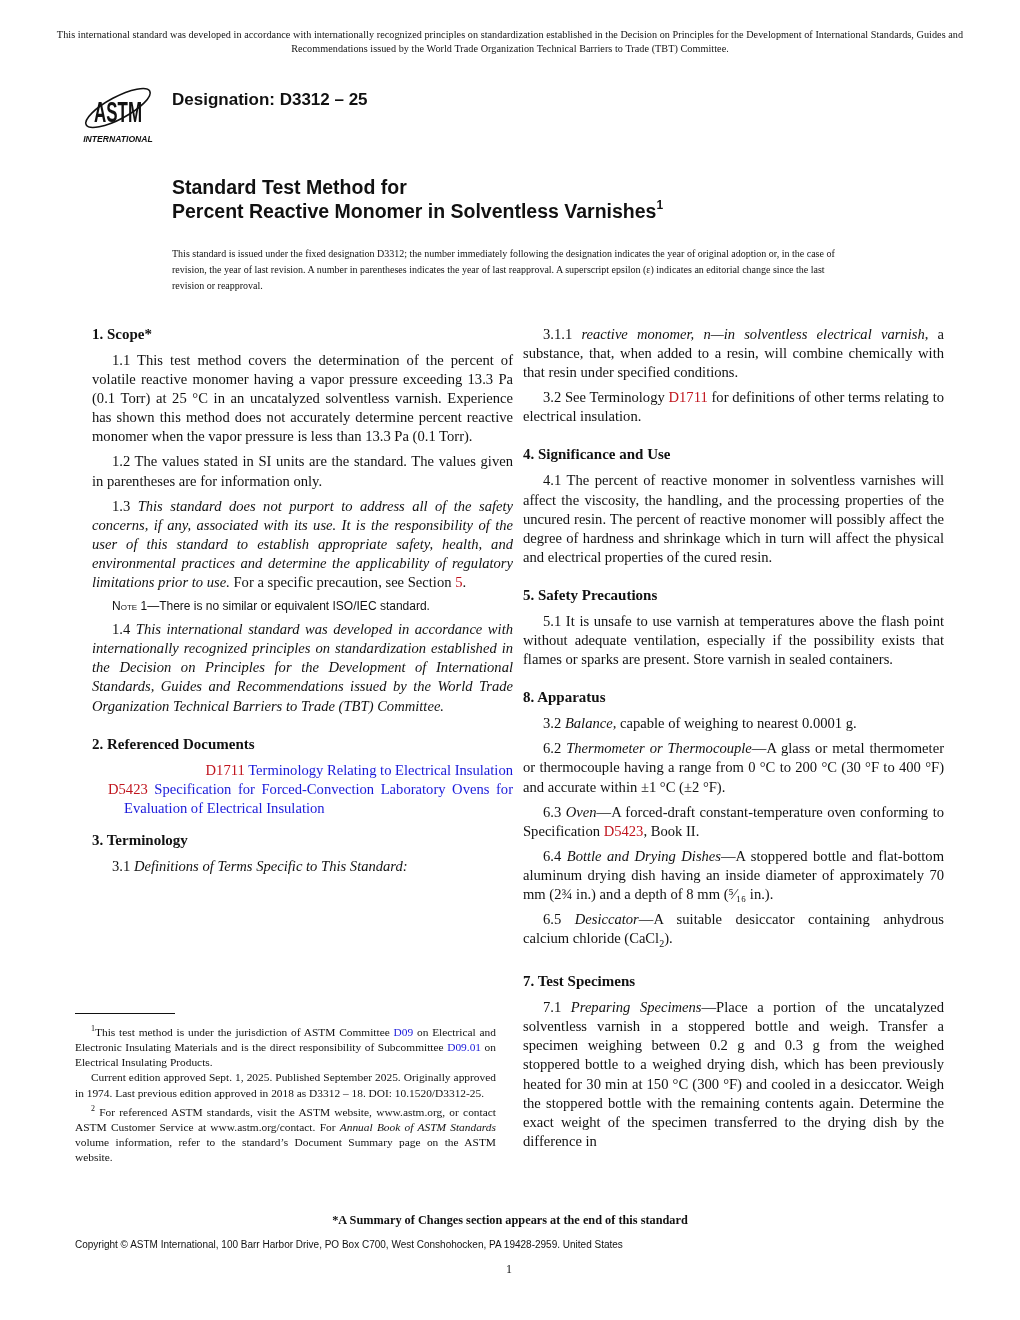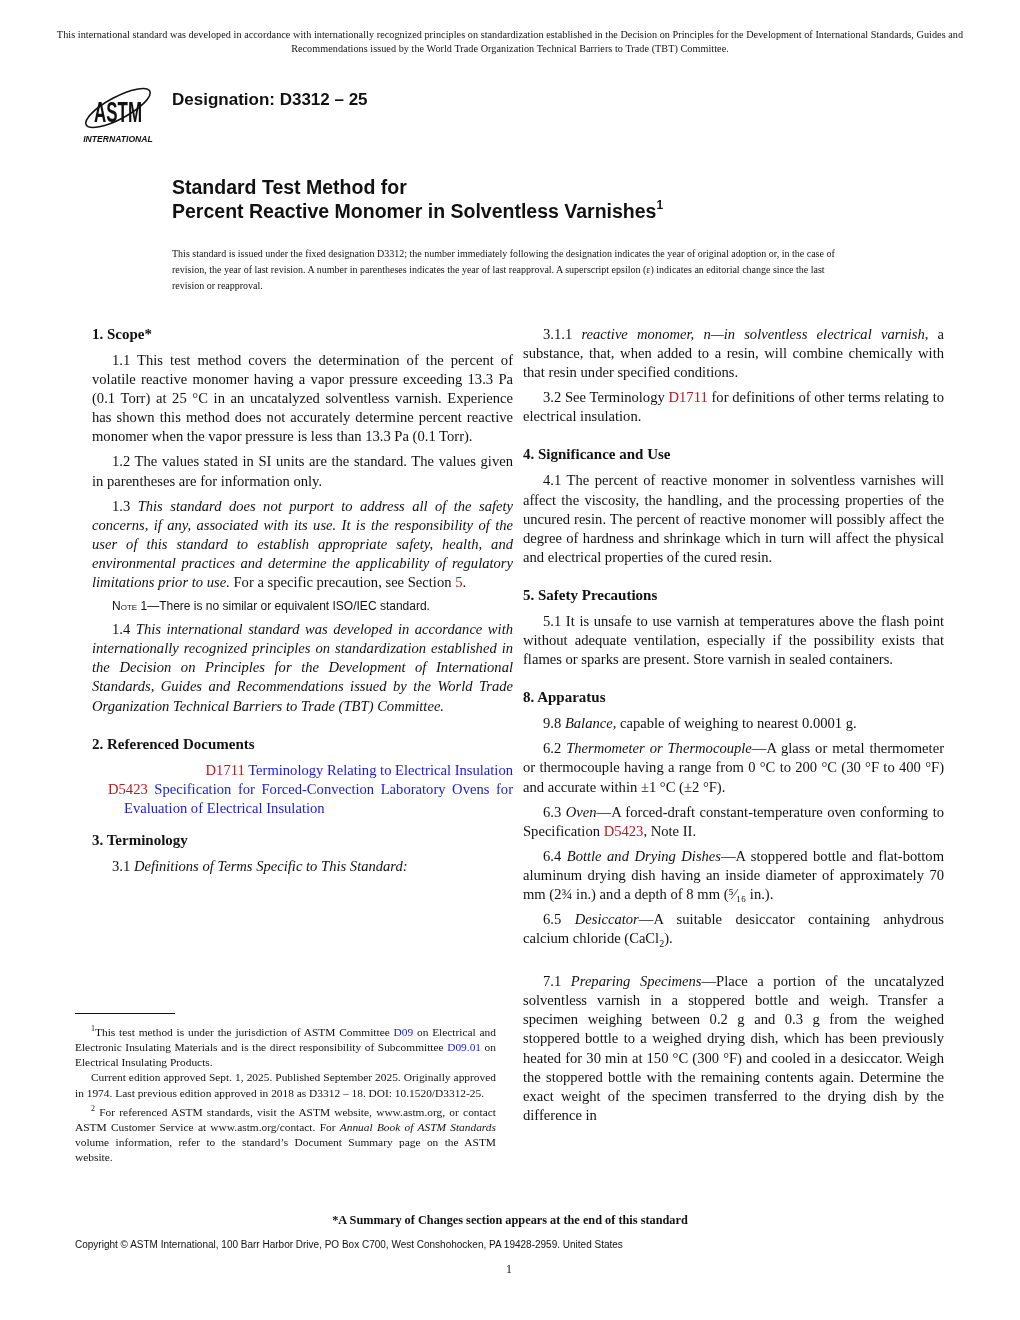--- a/index.html
+++ b/index.html
@@ -78,24 +78,25 @@
   <p class="para"><span>3.1.1 </span><i>reactive monomer, n—in solventless electrical varnish</i><span>, a substance, that, when added to a resin, will combine chemically with that resin under specified conditions.</span></p>
   <p class="para"><span>3.2 See Terminology </span><a class="red">D1711</a><span> for definitions of other terms relating to electrical insulation.</span></p>
   <div class="sec-gap"></div>
   <h2 class="sec">4.  Significance and Use</h2>
   <p class="para">4.1 The percent of reactive monomer in solventless varnishes will affect the viscosity, the handling, and the processing properties of the uncured resin. The percent of reactive monomer will possibly affect the degree of hardness and shrinkage which in turn will affect the physical and electrical properties of the cured resin.</p>
   <div class="sec-gap"></div>
   <h2 class="sec">5.  Safety Precautions</h2>
   <p class="para">5.1 It is unsafe to use varnish at temperatures above the flash point without adequate ventilation, especially if the possibility exists that flames or sparks are present. Store varnish in sealed containers.</p>
   <div class="sec-gap"></div>
   <h2 class="sec">8.  Apparatus</h2>
-  <p class="para"><span>9.8 </span><i>Balance,</i><span> capable of weighing to nearest 0.0001 g.</span></p>
+  <p class="para"><span>3.2 </span><i>Balance,</i><span> capable of weighing to nearest 0.0001 g.</span></p>
   <p class="para"><span>6.2 </span><i>Thermometer or Thermocouple</i><span>—A glass or metal thermometer or thermocouple having a range from 0 °C to 200 °C (30 °F to 400 °F) and accurate within ±1 °C (±2 °F).</span></p>
-  <p class="para"><span>6.3 </span><i>Oven</i><span>—A forced-draft constant-temperature oven conforming to Specification </span><a class="red">D5423</a><span>, Note II.</span></p>
+  <p class="para"><span>6.3 </span><i>Oven</i><span>—A forced-draft constant-temperature oven conforming to Specification </span><a class="red">D5423</a><span>, Book II.</span></p>
   <p class="para"><span>6.4 </span><i>Bottle and Drying Dishes</i><span>—A stoppered bottle and flat-bottom aluminum drying dish having an inside diameter of approximately 70 mm (2¾ in.) and a depth of 8 mm (⁵⁄₁₆ in.).</span></p>
   <p class="para"><span>6.5 </span><i>Desiccator</i><span>—A suitable desiccator containing anhydrous calcium chloride (CaCl</span><sub style="font-size:10px">2</sub><span>).</span></p>
   <div class="sec-gap"></div>
+  <h2 class="sec">7.  Test Specimens</h2>
   <p class="para"><span>7.1 </span><i>Preparing Specimens</i><span>—Place a portion of the uncatalyzed solventless varnish in a stoppered bottle and weigh. Transfer a specimen weighing between 0.2 g and 0.3 g from the weighed stoppered bottle to a weighed drying dish, which has been previously heated for 30 min at 150 °C (300 °F) and cooled in a desiccator. Weigh the stoppered bottle with the remaining contents again. Determine the exact weight of the specimen transferred to the drying dish by the difference in</span></p>
 </div>
 
 <div class="summary">*A Summary of Changes section appears at the end of this standard</div>
 <div class="copyright">Copyright © ASTM International, 100 Barr Harbor Drive, PO Box C700, West Conshohocken, PA 19428-2959. United States</div>
 <div class="pagenum">1</div>
 
 </body></html>

